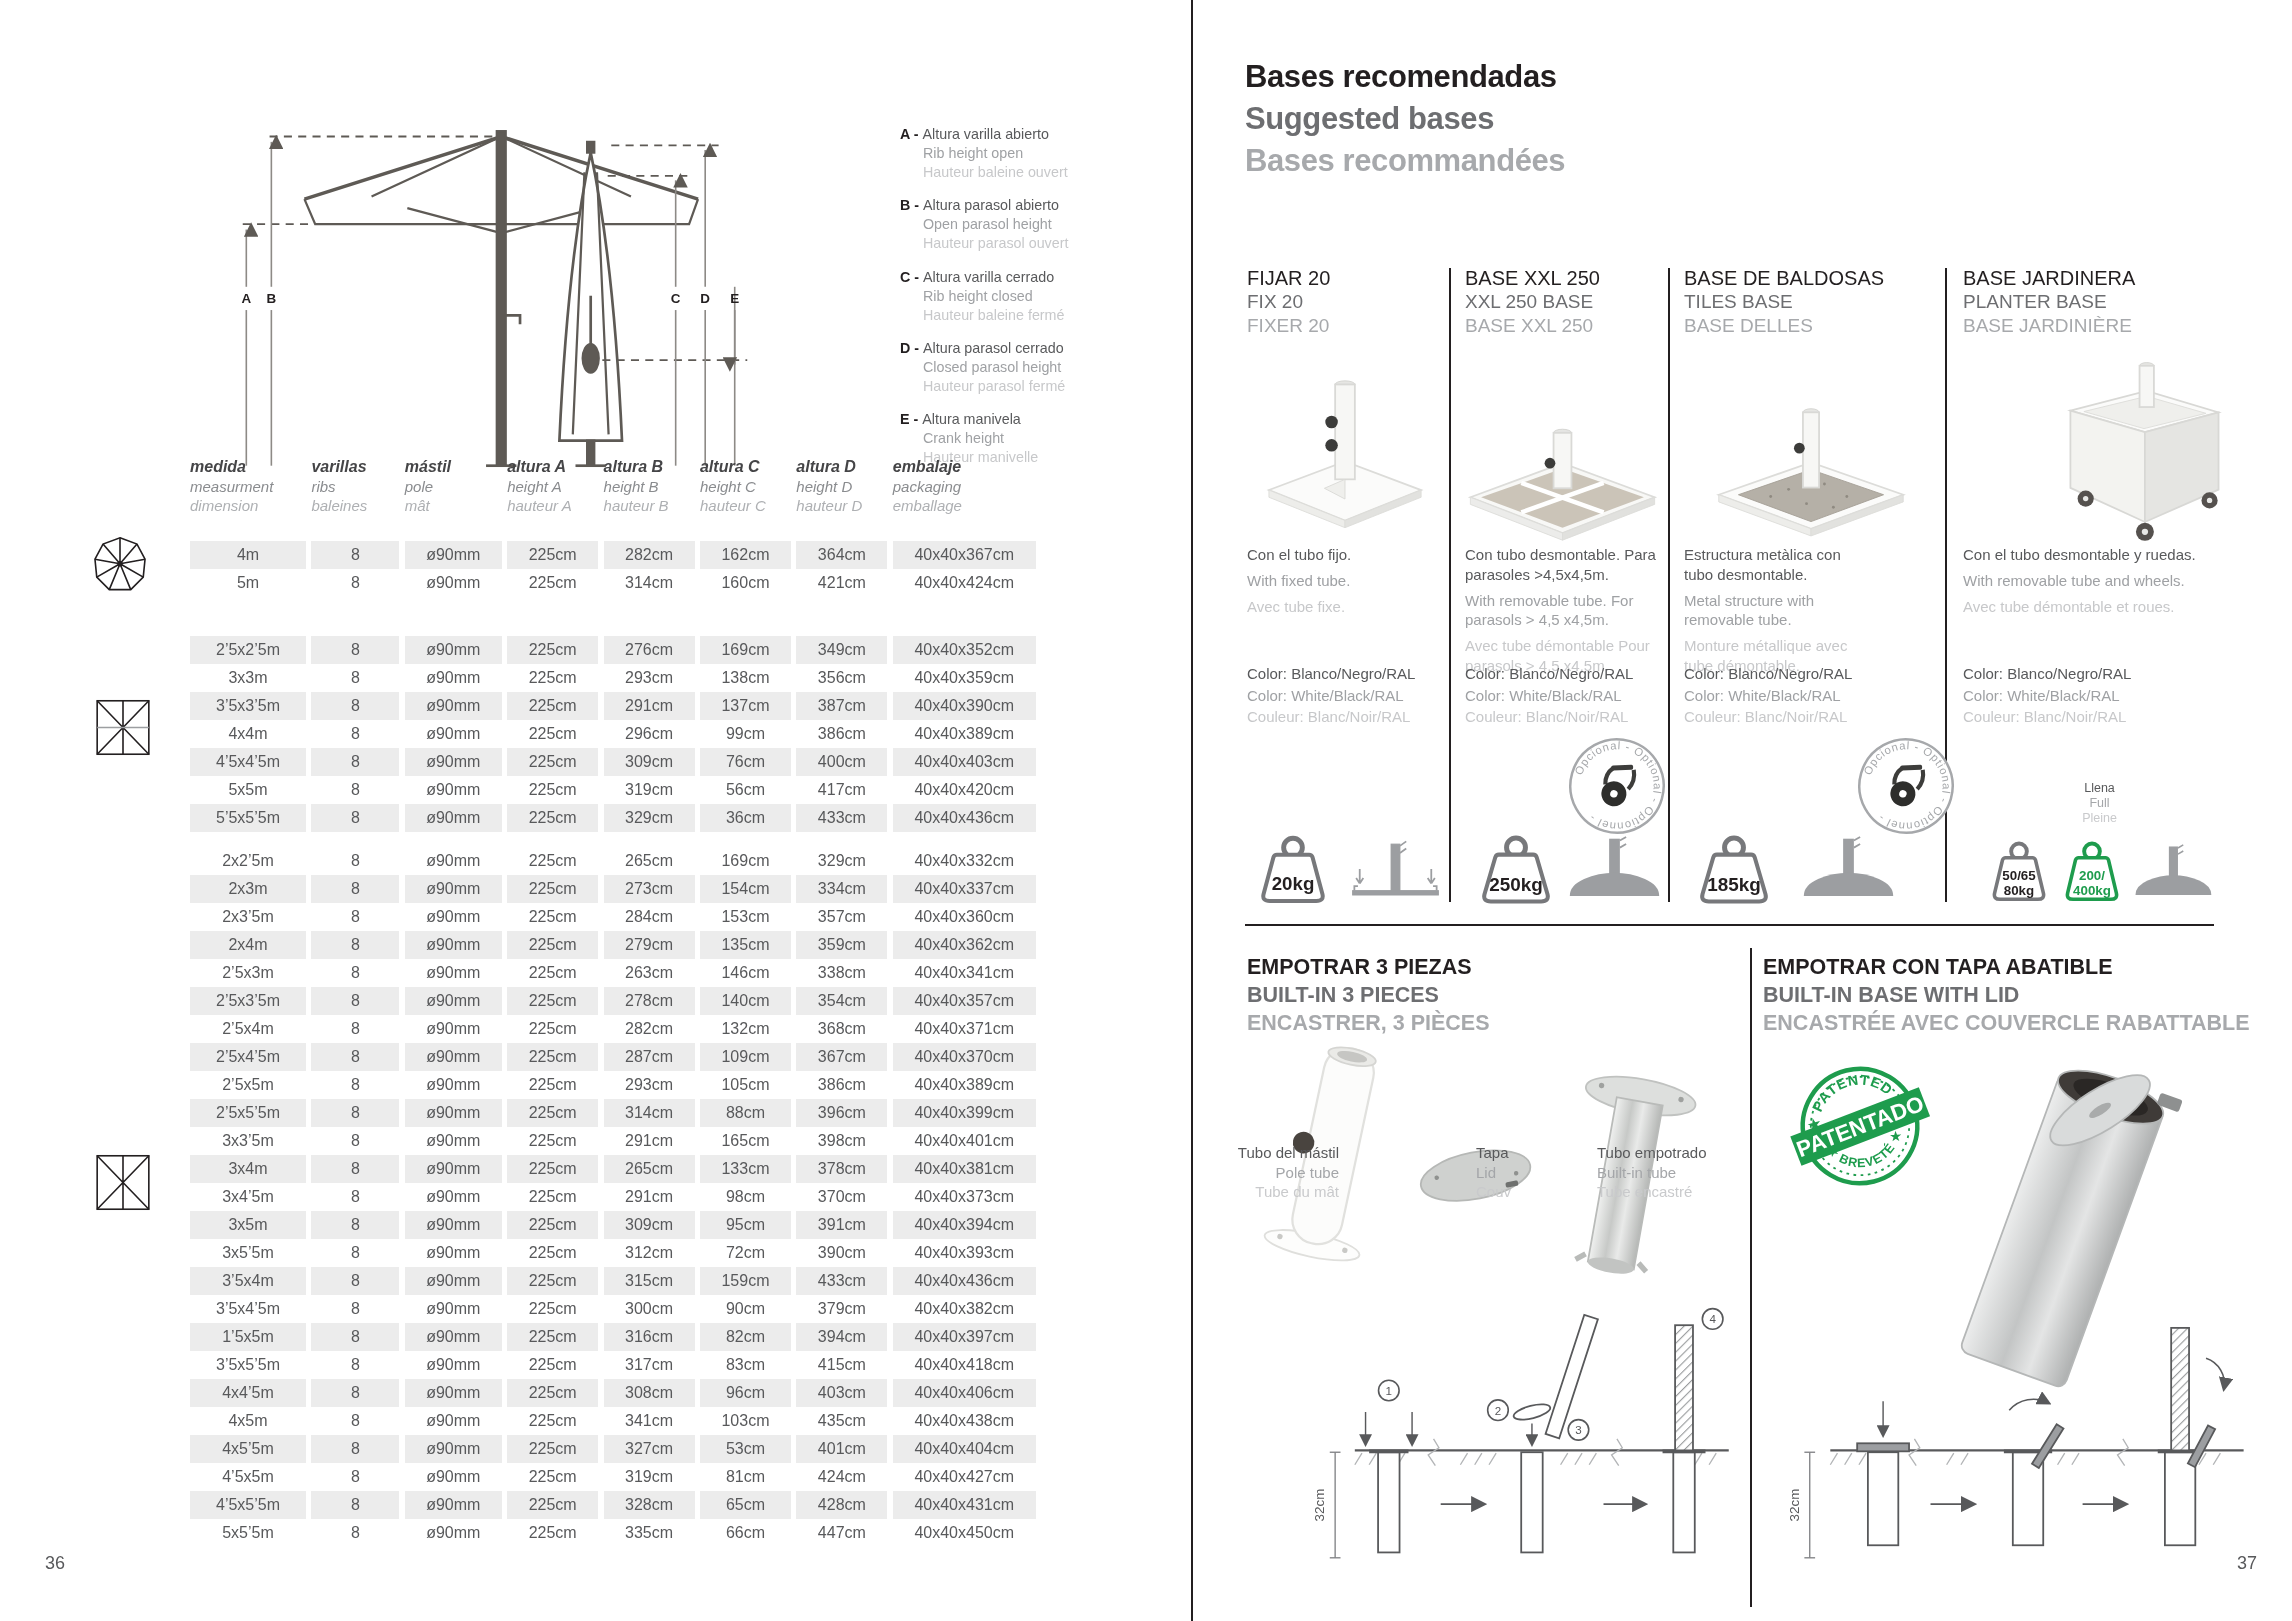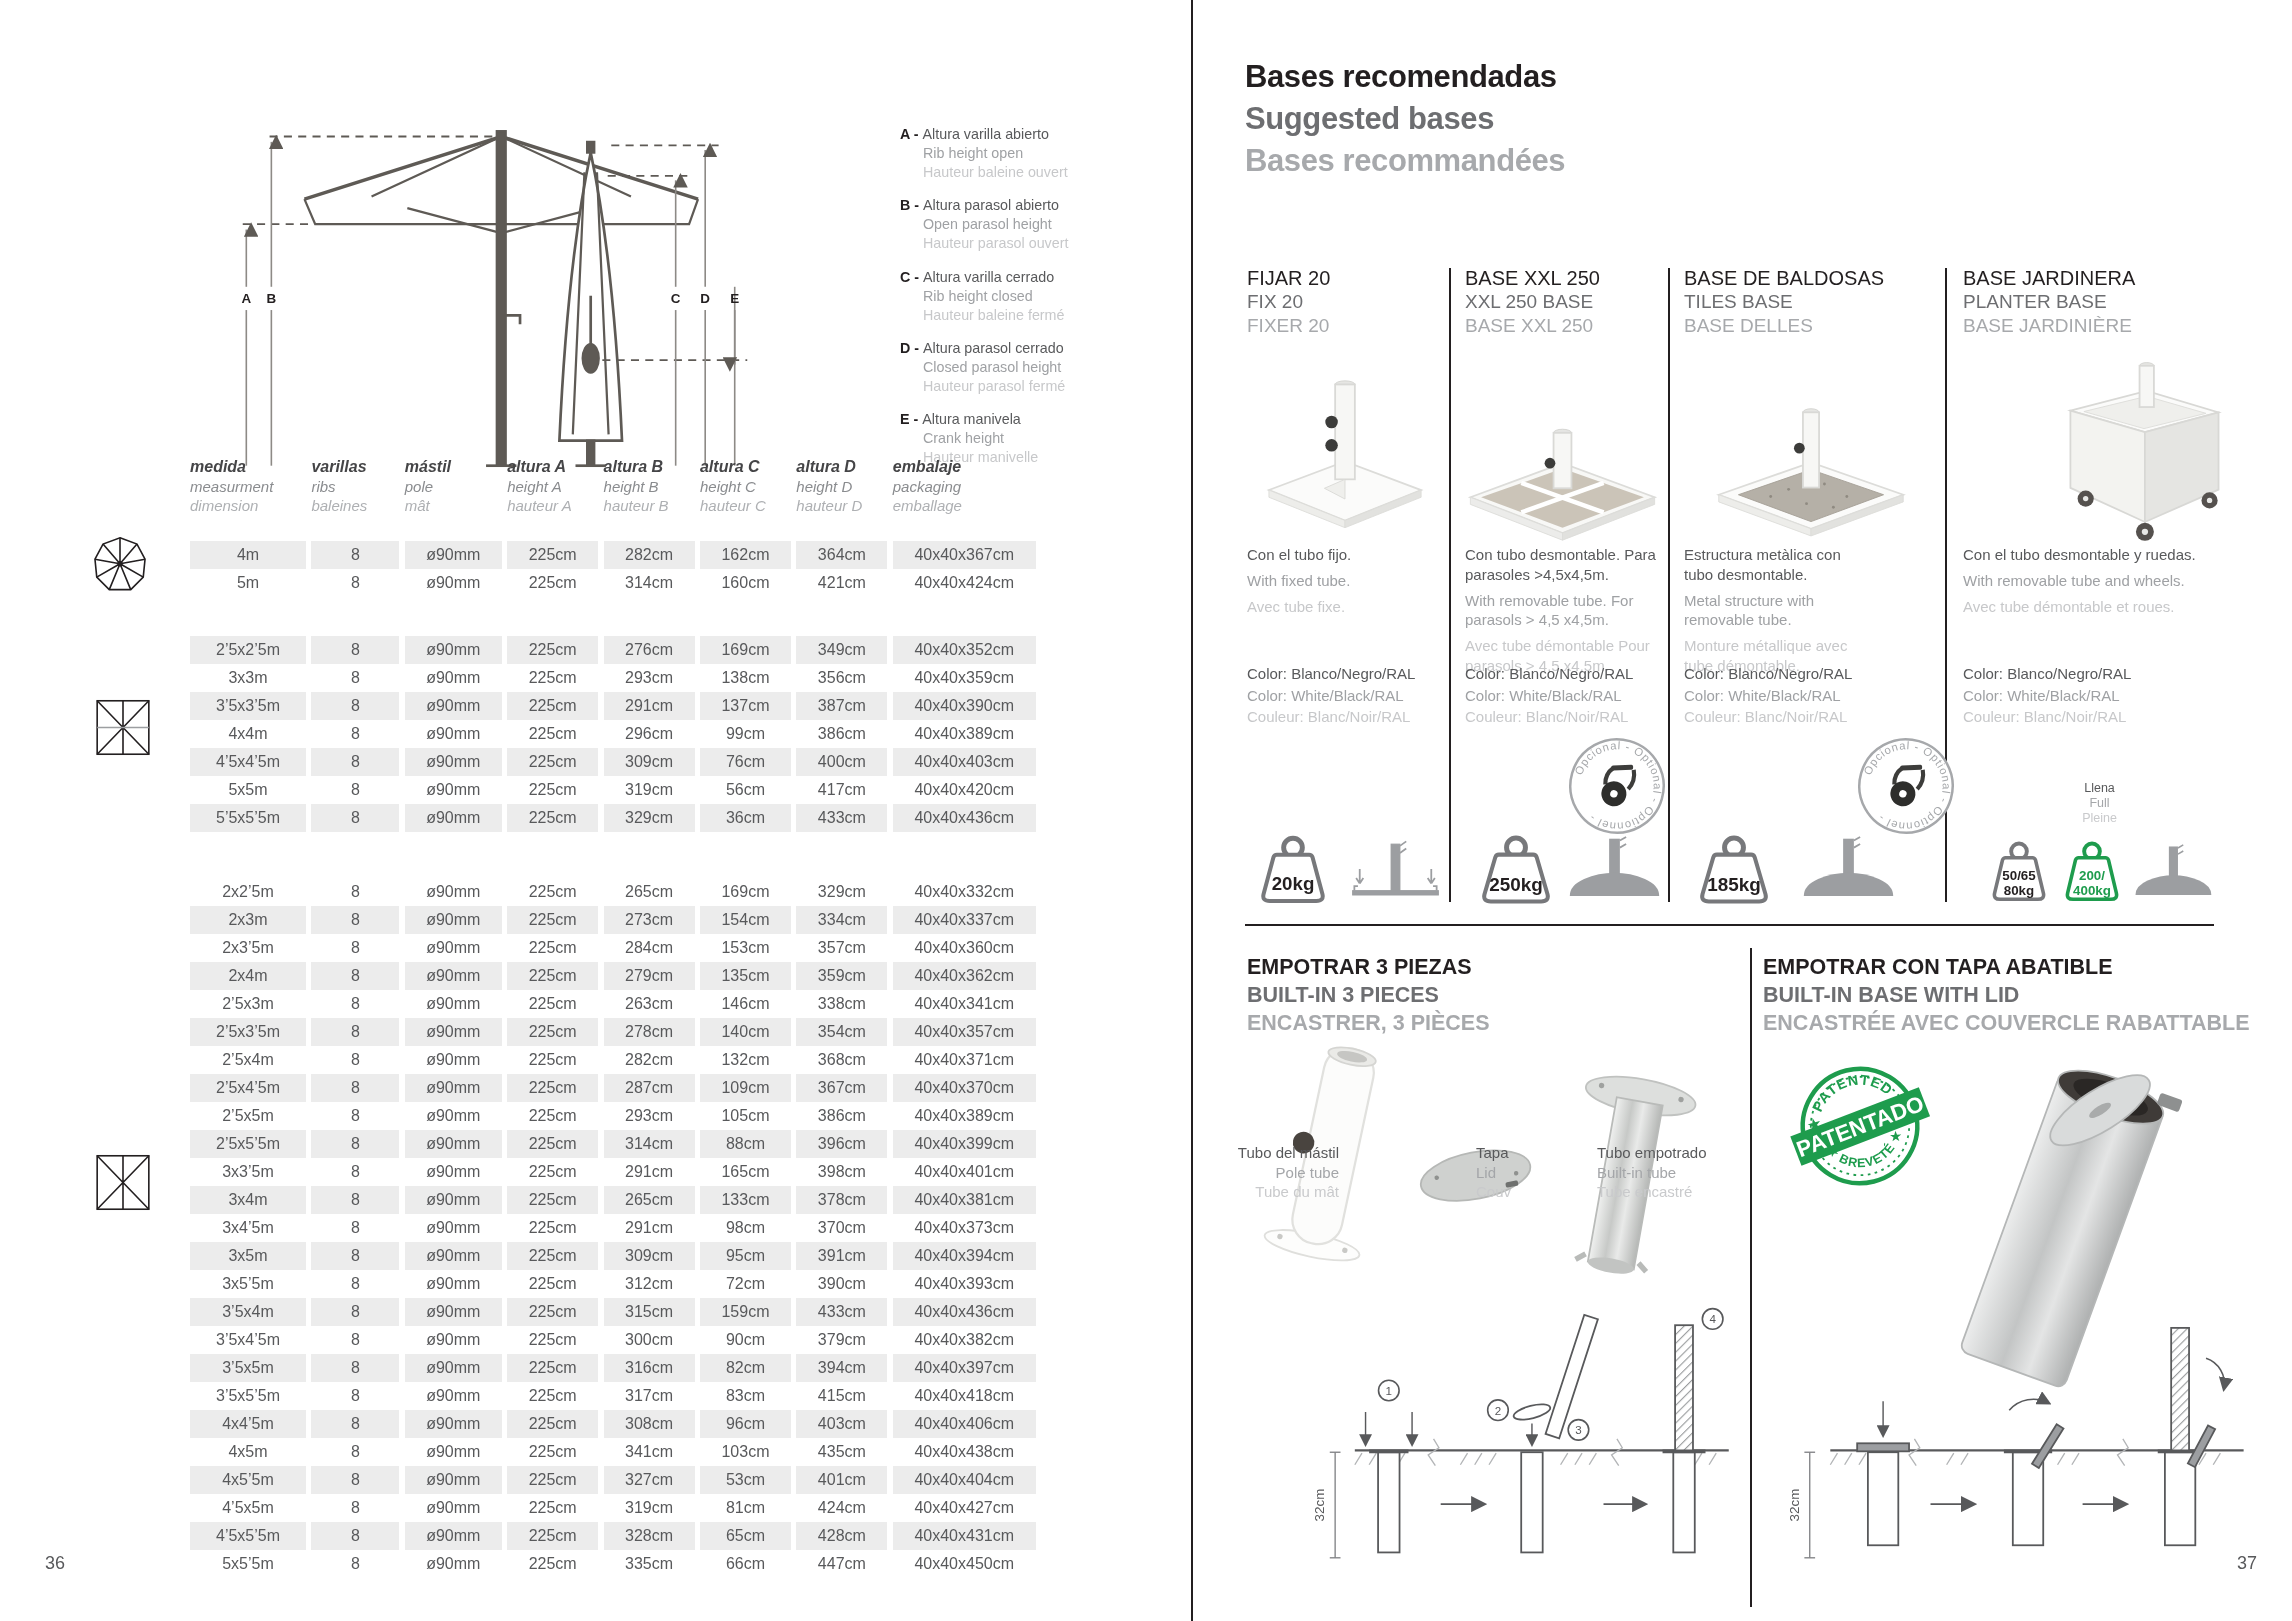--- a/index.html
+++ b/index.html
@@ -22,21 +22,21 @@
 
   
   .sizes-table{position:absolute;left:190px;top:457px;width:847px}
   .t-header,.t-row{display:grid;grid-template-columns:116px 88px 97px 91px 91px 91px 91px 143px;column-gap:5.4px}
   .th-cell{text-align:left;font-style:italic;line-height:19.7px}
   .th-es{font-size:16px;font-weight:700;color:#454547}
   .th-en{font-size:15px;color:#8a8c8f}
   .th-fr{font-size:15px;color:#aeb0b3}
   .t-group.g0{margin-top:25px}
   .t-group.g1{margin-top:39px}
-  .t-group.g2{margin-top:46px}
+  .t-group.g2{margin-top:15px}
   .t-row{height:28px}
   .t-cell{font-size:16px;color:#58595b;text-align:center;line-height:28px;white-space:nowrap}
   .t-row.shaded .t-cell{background:#ececec}
   .group-icon{position:absolute}
 
   
   .spine{position:absolute;left:1191px;top:0;width:1.8px;height:1621px;background:#231f20}
   .pageno{position:absolute;font-size:18px;color:#58595b}
 
   
@@ -464,21 +464,21 @@
               <div class="t-cell">3’5x4’5m</div>
               <div class="t-cell">8</div>
               <div class="t-cell">ø90mm</div>
               <div class="t-cell">225cm</div>
               <div class="t-cell">300cm</div>
               <div class="t-cell">90cm</div>
               <div class="t-cell">379cm</div>
               <div class="t-cell">40x40x382cm</div>
             </div>
             <div class="t-row shaded">
-              <div class="t-cell">3’5x5m</div>
+              <div class="t-cell">1’5x5m</div>
               <div class="t-cell">8</div>
               <div class="t-cell">ø90mm</div>
               <div class="t-cell">225cm</div>
               <div class="t-cell">316cm</div>
               <div class="t-cell">82cm</div>
               <div class="t-cell">394cm</div>
               <div class="t-cell">40x40x397cm</div>
             </div>
             <div class="t-row">
               <div class="t-cell">3’5x5’5m</div>

